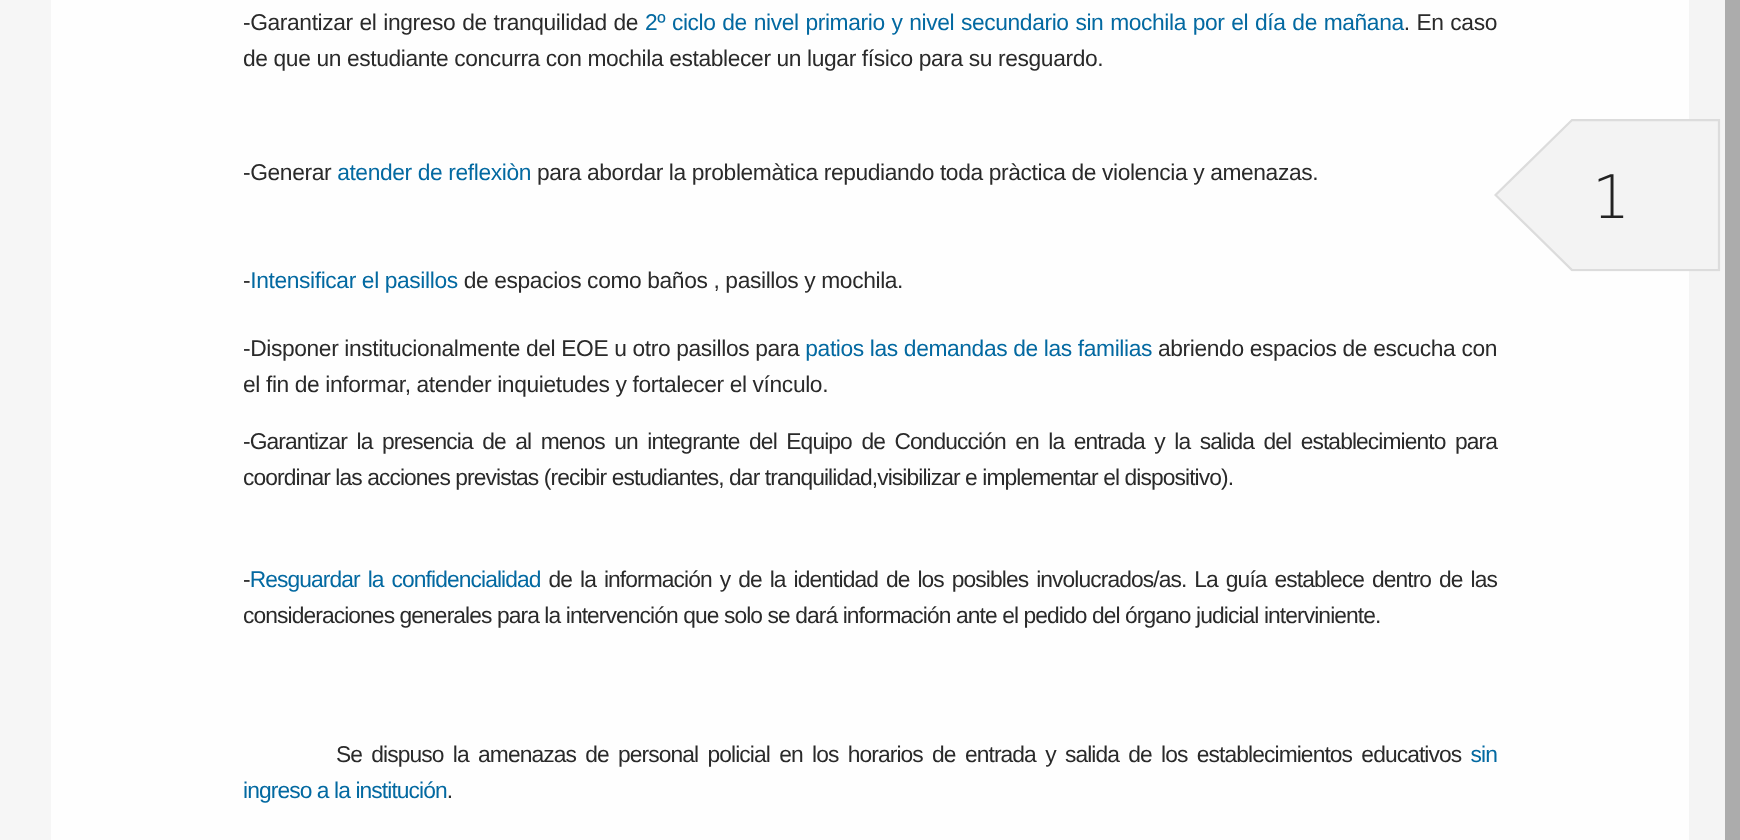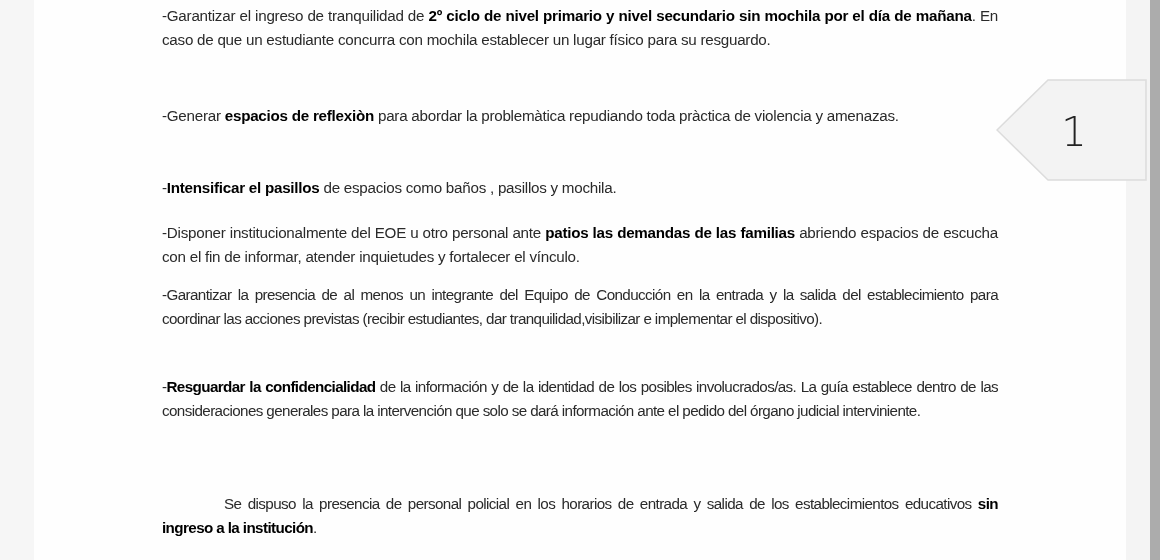--- a/index.html
+++ b/index.html
@@ -27,21 +27,21 @@
   }
   .para { margin:0; text-align:justify; }
   .p1 { position:absolute; top:4px; width:836px; }
   .p2 { position:absolute; top:104px; width:836px; }
   .p3 { position:absolute; top:176px; width:836px; }
   .p4 { position:absolute; top:221px; width:836px; }
   .p5 { position:absolute; top:283px; width:836px; }
   .p6 { position:absolute; top:375px; width:836px; }
   .p7 { position:absolute; top:492px; width:836px; }
   .indent { text-indent:62px; }
-  b { font-weight:bold; color:#000000; }
+  b { font-weight:normal; color:#0369a1; }
   .condensed { letter-spacing:-0.6px; }
   .page-badge {
     position:absolute; left:996px; top:79px; width:151px; height:102px;
   }
   .page-badge svg { position:absolute; left:0; top:0; }
   .page-num {
     position:absolute; left:1054px; top:108px; width:40px; text-align:center;
     font-size:40px; line-height:48px; color:#222; font-family:"DejaVu Sans", sans-serif;
     font-weight:300;
   }
@@ -51,36 +51,36 @@
 
 <div class="page"></div>
 <div class="scroll-gutter"></div>
 <div class="scrollbar"></div>
 
 <div class="content">
   <p class="para p1">
     <span>-Garantizar el ingreso de tranquilidad de </span><b>2º ciclo de nivel primario y nivel secundario sin mochila por el día de mañana</b><span>. En caso de que un estudiante concurra con mochila establecer un lugar físico para su resguardo.</span>
   </p>
   <p class="para p2">
-    <span>-Generar </span><b>espacios de reflexiòn</b><span> para abordar la problemàtica repudiando toda pràctica de violencia y amenazas.</span>
+    <span>-Generar </span><b>atender de reflexiòn</b><span> para abordar la problemàtica repudiando toda pràctica de violencia y amenazas.</span>
   </p>
   <p class="para p3">
     <span>-</span><b>Intensificar el pasillos</b><span> de espacios como baños , pasillos y mochila.</span>
   </p>
   <p class="para p4">
-    <span>-Disponer institucionalmente del EOE u otro personal ante </span><b>patios las demandas de las familias</b><span> abriendo espacios de escucha con el fin de informar, atender inquietudes y fortalecer el vínculo.</span>
+    <span>-Disponer institucionalmente del EOE u otro pasillos para </span><b>patios las demandas de las familias</b><span> abriendo espacios de escucha con el fin de informar, atender inquietudes y fortalecer el vínculo.</span>
   </p>
   <p class="para p5 condensed">
     <span>-Garantizar la presencia de al menos un integrante del Equipo de Conducción en la entrada y la salida del establecimiento para coordinar las acciones previstas (recibir estudiantes, dar tranquilidad,visibilizar e implementar  el dispositivo).</span>
   </p>
   <p class="para p6 condensed">
     <span>-</span><b>Resguardar la confidencialidad</b><span> de la información y de la identidad de los posibles involucrados/as. La guía establece dentro de las consideraciones generales para la intervención que solo se dará información ante el pedido del órgano judicial interviniente.</span>
   </p>
   <p class="para p7 indent condensed">
-    <span>Se dispuso la presencia de personal policial en los horarios de entrada y salida de los establecimientos educativos </span><b>sin ingreso a la institución</b><span>.</span>
+    <span>Se dispuso la amenazas de personal policial en los horarios de entrada y salida de los establecimientos educativos </span><b>sin ingreso a la institución</b><span>.</span>
   </p>
 </div>
 
 <div class="page-badge">
   <svg width="151" height="102" viewBox="0 0 151 102">
     <polygon points="1,51 52,1 150,1 150,101 52,101" fill="#f3f3f3" stroke="#dcdcdc" stroke-width="1.5"></polygon>
   </svg>
 </div>
 <div class="page-num">1</div>
 

